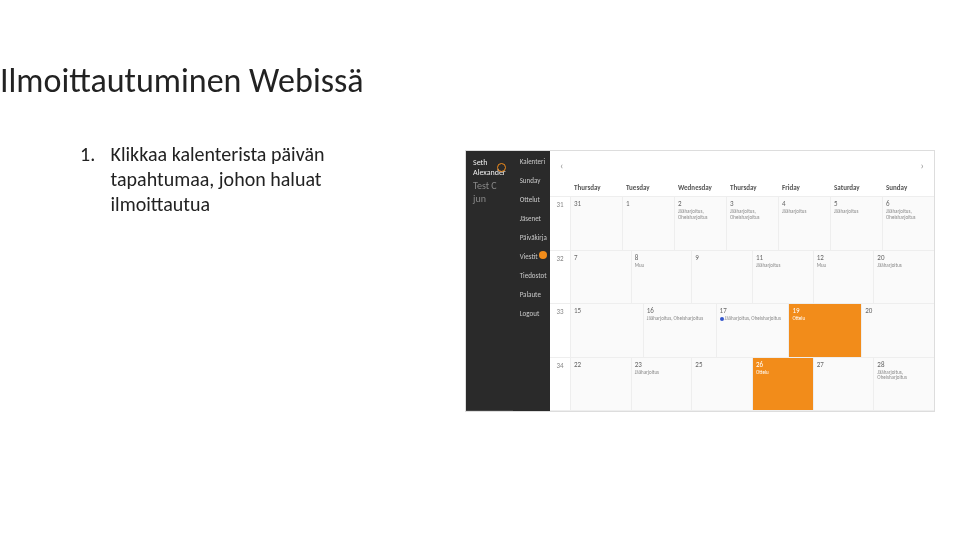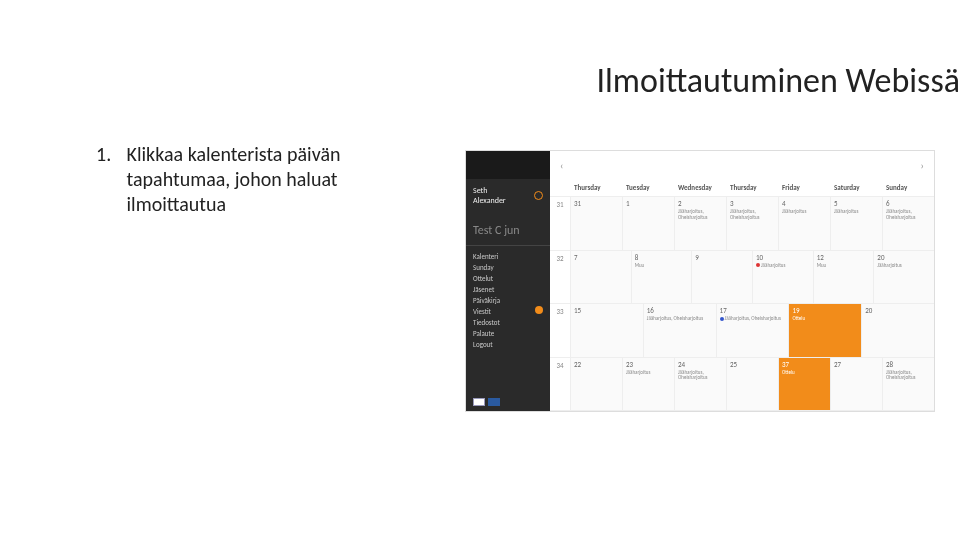--- a/index.html
+++ b/index.html
@@ -1,30 +1,30 @@
 <!DOCTYPE html>
 <html><head>
 <meta charset="utf-8">
 <style>
   *{box-sizing:border-box;margin:0;padding:0}
   body{width:960px;height:540px;background:#fff;font-family:Calibri,Arial,sans-serif;color:#222;position:relative;overflow:hidden}
-  .title{position:absolute;top:60px;left:0;width:100%;text-align:right;font-size:34px;font-weight:400}
-  .left-text{position:absolute;top:142px;left:96px;width:330px;font-size:20px;line-height:1.25}
+  .title{position:absolute;top:60px;left:0;width:100%;text-align:left;font-size:34px;font-weight:400}
+  .left-text{position:absolute;top:142px;left:80px;width:330px;font-size:20px;line-height:1.25}
   .num{display:inline-block;width:26px;vertical-align:top}
   .para{display:inline-block;width:290px;vertical-align:top}
   .app{position:absolute;top:150px;left:465px;width:470px;height:262px;display:flex;border:1px solid #ddd;overflow:hidden}
   
-  .sb{width:84px;background:#2a2a2a;color:#c9c9c9;font-size:7px;display:flex;flex-direction:column}
+  .sb{width:84px;background:#2a2a2a;color:#c9c9c9;font-size:7px;display:flex;flex-direction:row}
   .sb-top{height:28px;background:#1a1a1a}
   .sb-user{padding:6px 7px 8px 7px;border-bottom:1px solid #444;position:relative}
   .sb-user .n1{color:#eee;font-size:8px}
   .sb-user .n2{color:#eee;font-size:8px}
   .sb-user .dot{position:absolute;right:7px;top:12px;width:9px;height:9px;border:1.5px solid #f28c1a;border-radius:50%}
-  .sb-sub{color:#888;font-size:12px;margin-top:18px}
-  .sb-nav{padding:6px 7px;display:flex;flex-direction:column;gap:2px}
+  .sb-sub{color:#888;font-size:10px;margin-top:2px}
+  .sb-nav{padding:6px 7px;display:flex;flex-direction:column;gap:10px}
   .sb-nav div{position:relative;cursor:pointer}
   .badge{position:absolute;right:0;top:-1px;width:8px;height:8px;border-radius:50%;background:#f28c1a}
   .flags{margin-top:auto;padding:5px 7px;display:flex;gap:3px}
   .flag{width:12px;height:8px;display:inline-block}
   .flag.fi{background:linear-gradient(#fff,#fff);border:1px solid #99b}
   .flag.sv{background:#2a5aa0}
   
   .cal{flex:1;background:#fff;display:flex;flex-direction:column;font-size:7px;color:#666}
   .cal-top{height:28px;display:flex;align-items:center;justify-content:space-between;padding:0 10px;color:#999}
   .chev{font-size:10px;cursor:pointer}
@@ -133,22 +133,22 @@
             <div class="dn">7</div>
           </div>
           <div class="cell">
             <div class="dn">8</div>
             <div class="ev">Muu</div>
           </div>
           <div class="cell">
             <div class="dn">9</div>
           </div>
           <div class="cell">
-            <div class="dn">10</div>
-            <div class="ev"><span class="dot2 r"></span>Jääharjoitus</div>
+            <div class="dn">11</div>
+            <div class="ev">Jääharjoitus</div>
           </div>
           <div class="cell">
             <div class="dn">12</div>
             <div class="ev">Muu</div>
           </div>
           <div class="cell">
             <div class="dn">20</div>
             <div class="ev">Jääharjoitus</div>
           </div>
         </div>
@@ -176,28 +176,24 @@
         <div class="row">
           <div class="wk">34</div>
           <div class="cell">
             <div class="dn">22</div>
           </div>
           <div class="cell">
             <div class="dn">23</div>
             <div class="ev">Jääharjoitus</div>
           </div>
           <div class="cell">
-            <div class="dn">24</div>
-            <div class="ev">Jääharjoitus, Oheisharjoitus</div>
-          </div>
-          <div class="cell">
             <div class="dn">25</div>
           </div>
           <div class="cell hl">
-            <div class="dn">37</div>
+            <div class="dn">26</div>
             <div class="ev">Ottelu</div>
           </div>
           <div class="cell">
             <div class="dn">27</div>
           </div>
           <div class="cell">
             <div class="dn">28</div>
             <div class="ev">Jääharjoitus, Oheisharjoitus</div>
           </div>
         </div>

